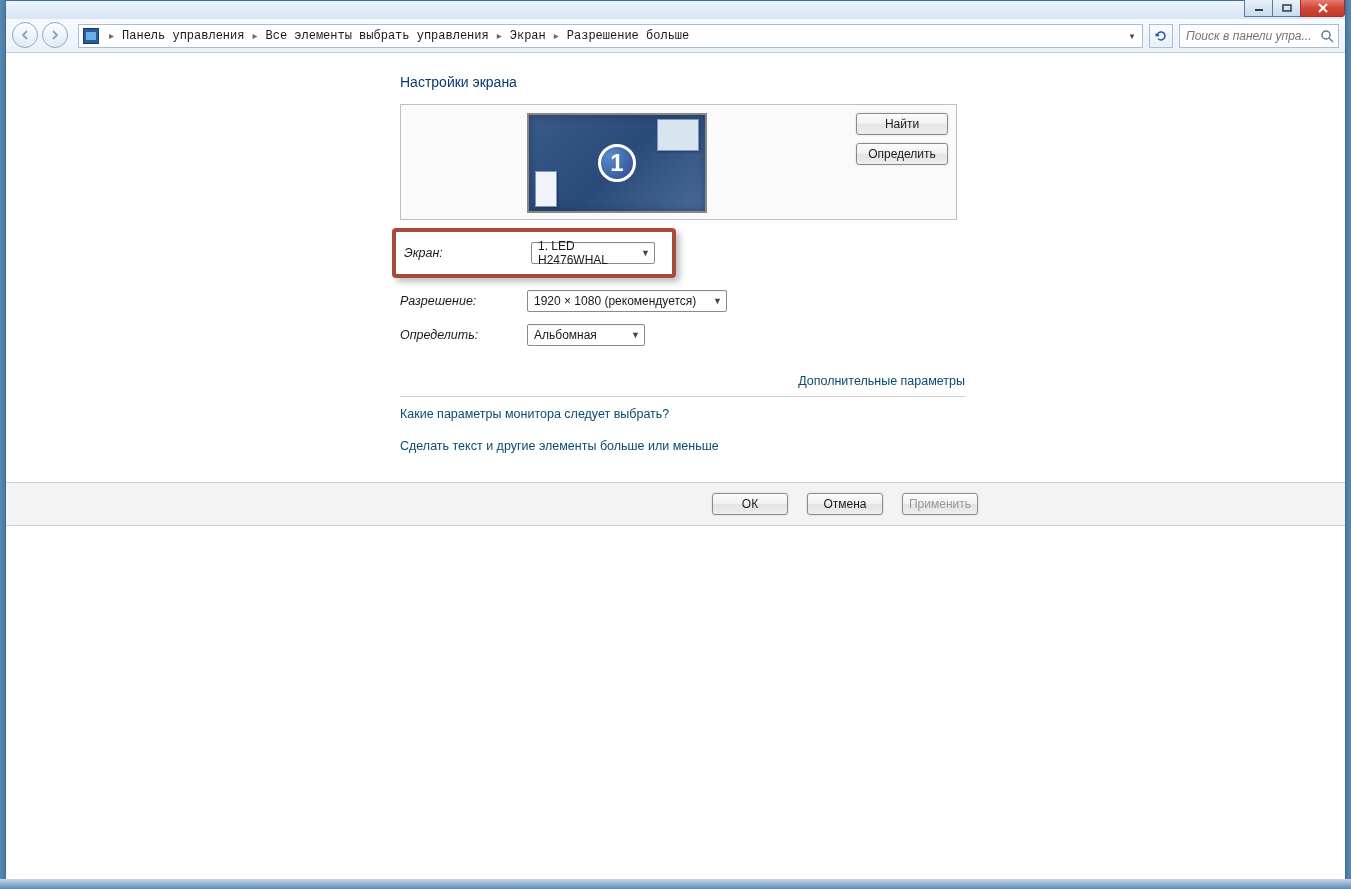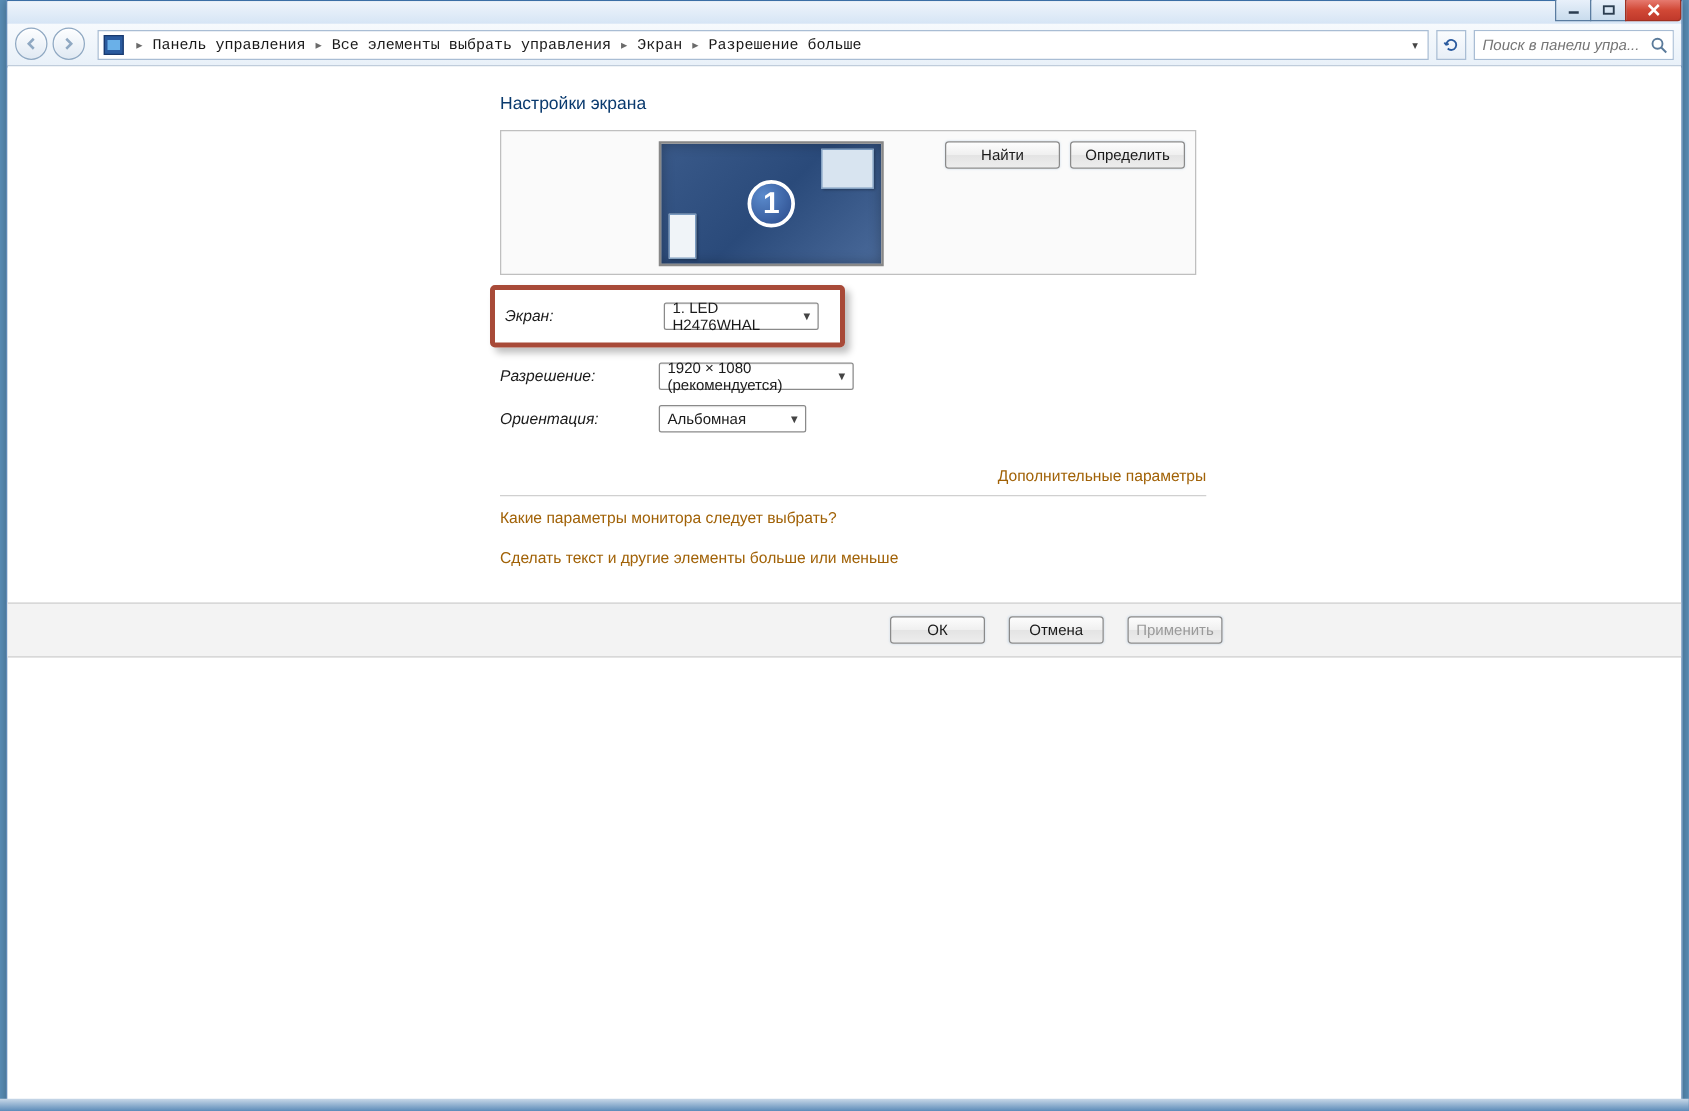--- a/index.html
+++ b/index.html
@@ -97,21 +97,21 @@
     color: #fff; font-size: 24px; font-weight: bold;
     background: radial-gradient(circle at 30% 30%, #5a8acc, #2a4a8a);
   }
   .mini-win {
     position: absolute; background: #d8e4f0; border: 1px solid #7a9abf;
     box-shadow: 1px 1px 2px rgba(0,0,0,0.3);
   }
   .mini-win.top { right: 6px; top: 4px; width: 42px; height: 32px; }
   .mini-win.bottom { left: 6px; bottom: 4px; width: 22px; height: 36px; background: #f0f4f8; }
   .preview-buttons {
-    position: absolute; right: 8px; top: 8px; display: flex; flex-direction: row; gap: 8px;
+    position: absolute; right: 8px; top: 8px; display: flex; flex-direction: column; gap: 8px;
   }
   .win7-btn {
     min-width: 92px; height: 22px; border: 1px solid #8a8a8a;
     background: linear-gradient(to bottom, #fdfdfd 0%, #f0f0f0 48%, #e4e4e4 52%, #ededed 100%);
     font-size: 12px; color: #1a1a1a; border-radius: 3px;
     box-shadow: 0 0 2px rgba(100,150,200,0.3);
     display: flex; align-items: center; justify-content: center; cursor: default;
   }
   .win7-btn.disabled { color: #9a9a9a; }
   .form-row {
@@ -131,21 +131,21 @@
   .highlight-box {
     border: 4px solid #a84a38; border-radius: 4px;
     padding: 10px 6px 10px 0; margin-top: 8px; width: 284px;
     box-shadow: 4px 4px 6px rgba(0,0,0,0.25);
     margin-left: -8px; position: relative; left: 0;
   }
   .highlight-box .form-row { margin-top: 0; padding-left: 8px;}
   .link-row {
     margin-top: 18px; font-size: 12.5px;
   }
-  .link-row a, .advanced-link { color: #a16207; text-decoration: none; cursor: pointer; }
+  .link-row a, .advanced-link { color: #0c4a6e; text-decoration: none; cursor: pointer; }
   .advanced-row {
     width: 565px; text-align: right; margin-top: 28px; font-size: 12.5px;
   }
   .sep-line {
     width: 565px; height: 1px; background: #d0d0d0; margin-top: 8px;
   }
   .footer-bar {
     position: absolute; left: 0; right: 0; top: 428px;
     border-top: 1px solid #cfcfcf; background: #f3f3f3; border-bottom: 1px solid #cfcfcf;
     height: 44px; display: flex; align-items: center; justify-content: flex-start;
@@ -247,28 +247,28 @@
           <span class="lbl">Экран:</span>
           <div class="win7-select" style="width:124px">
             <span>1. LED H2476WHAL</span>
             <span class="arrow">▼</span>
           </div>
         </div>
       </div>
 
       <div class="form-row">
         <span class="lbl">Разрешение:</span>
-        <div class="win7-select" style="width:156px">
+        <div class="win7-select" style="width:200px">
           <span>1920 × 1080 (рекомендуется)</span>
           <span class="arrow">▼</span>
         </div>
       </div>
 
       <div class="form-row">
-        <span class="lbl">Ориентация:</span>
+        <span class="lbl">Определить:</span>
         <div class="win7-select" style="width:118px">
           <span>Альбомная</span>
           <span class="arrow">▼</span>
         </div>
       </div>
 
       <div class="advanced-row">
         <a class="advanced-link">Дополнительные параметры</a>
       </div>
       <div class="sep-line"></div>

